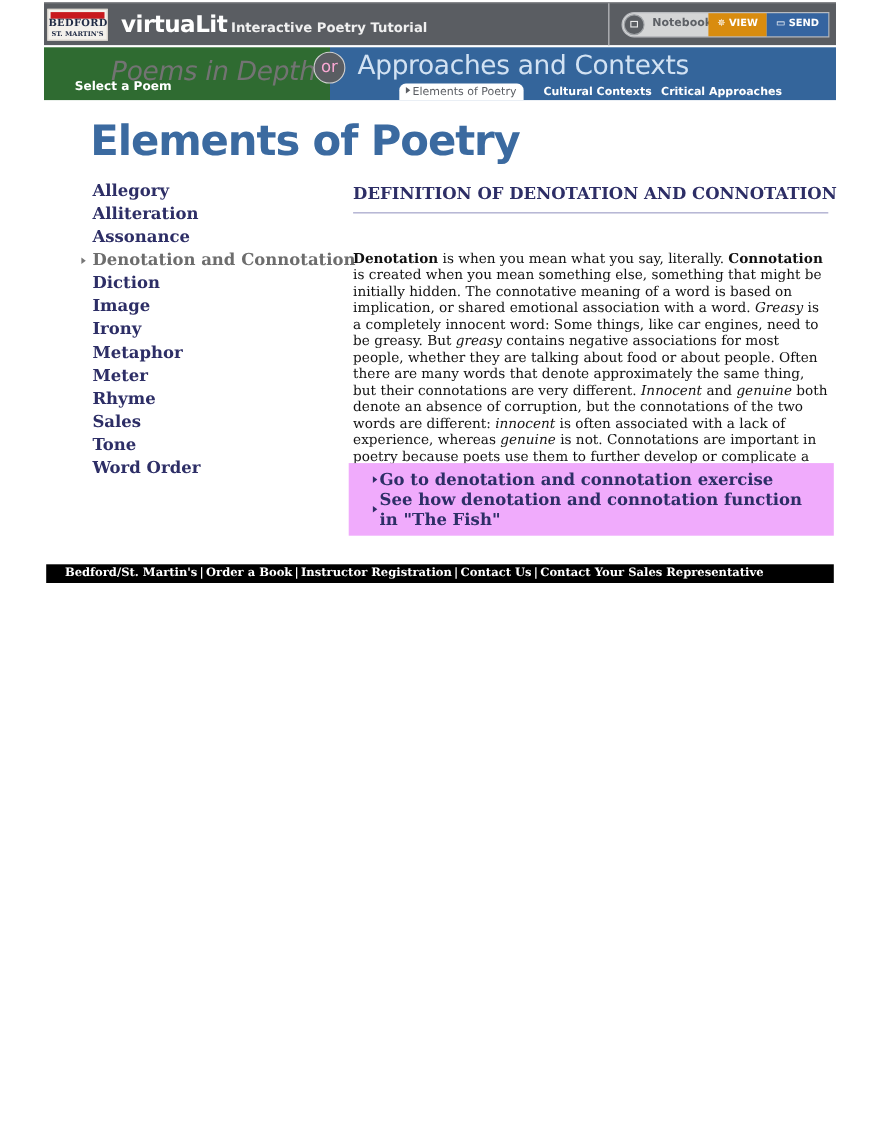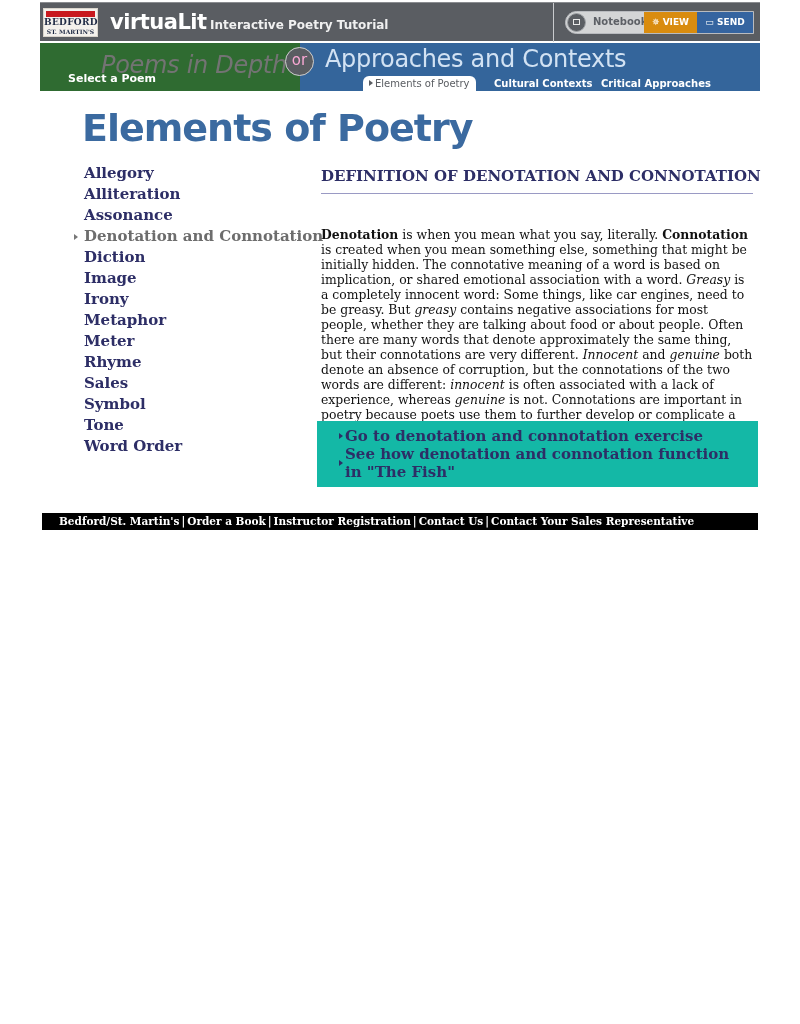--- a/index.html
+++ b/index.html
@@ -43,21 +43,21 @@
   .elist li.current { color:#6d6d6d; }
   .elist li.current .marker { position:absolute; left:-10px; top:8px; width:0; height:0; border-top:3px solid transparent; border-bottom:3px solid transparent; border-left:4px solid #777; }
 
   
   .def-heading { position:absolute; left:321px; top:167px; font-family:"DejaVu Serif", serif; font-size:15px; font-weight:bold; color:#2d2e66; }
   .def-rule { position:absolute; left:321px; top:193px; width:432px; height:1px; background:#9a9ac4; }
   .def-body { position:absolute; left:321px; top:199px; width:434px; font-family:"DejaVu Serif", serif; font-size:12.4px; line-height:15px; color:#111;margin-top:28px; }
   .def-body b { font-weight:bold; }
 
   
-  .links-box { position:absolute; left:317px; top:421px; width:441px; height:66px; background:#14b8a6; }
+  .links-box { position:absolute; left:317px; top:421px; width:441px; height:66px; background:#f0abfc; }
   .lnk { position:absolute; left:28px; font-family:"DejaVu Serif", serif; font-size:15px; font-weight:bold; color:#2d2e66; line-height:18px; width:400px; cursor:pointer; }
   .lnk-bullet { position:absolute; width:0; height:0; border-top:3px solid transparent; border-bottom:3px solid transparent; border-left:4px solid #2d2e66; }
 
   
   .footer { position:absolute; left:42px; top:513px; width:716px; height:17px; background:#000; font-family:"DejaVu Serif", serif; font-size:10.5px; font-weight:bold; color:#fff; line-height:17px; padding-left:17px; box-sizing:border-box; white-space:nowrap; }
   .footer a { color:#fff; text-decoration:none; cursor:pointer; }
   .footer .sep { color:#fff; margin:0 2px; }
 </style>
 </head>
 <body>
@@ -98,21 +98,20 @@
     <li><span>Alliteration</span></li>
     <li><span>Assonance</span></li>
     <li class="current"><span class="marker"></span><span>Denotation and Connotation</span></li>
     <li><span>Diction</span></li>
     <li><span>Image</span></li>
     <li><span>Irony</span></li>
     <li><span>Metaphor</span></li>
     <li><span>Meter</span></li>
     <li><span>Rhyme</span></li>
     <li><span>Sales</span></li>
-    <li><span>Symbol</span></li>
     <li><span>Tone</span></li>
     <li><span>Word Order</span></li>
   </ul>
 
 <div class="def-heading">DEFINITION OF DENOTATION AND CONNOTATION</div>
 <div class="def-rule"></div>
 <div class="def-body" id="def-body"><b>Denotation</b><span> is when you mean what you say, literally. </span><b>Connotation</b><span> is created when you mean something else, something that might be initially hidden. The connotative meaning of a word is based on implication, or shared emotional association with a word. </span><i>Greasy</i><span> is a completely innocent word: Some things, like car engines, need to be greasy. But </span><i>greasy</i><span> contains negative associations for most people, whether they are talking about food or about people. Often there are many words that denote approximately the same thing, but their connotations are very different. </span><i>Innocent</i><span> and </span><i>genuine</i><span> both denote an absence of corruption, but the connotations of the two words are different: </span><i>innocent</i><span> is often associated with a lack of experience, whereas </span><i>genuine</i><span> is not. Connotations are important in poetry because poets use them to further develop or complicate a poem's meaning.</span></div>
 
 <div class="links-box">
   <span class="lnk-bullet" style="left:22px; top:12px;"></span>

